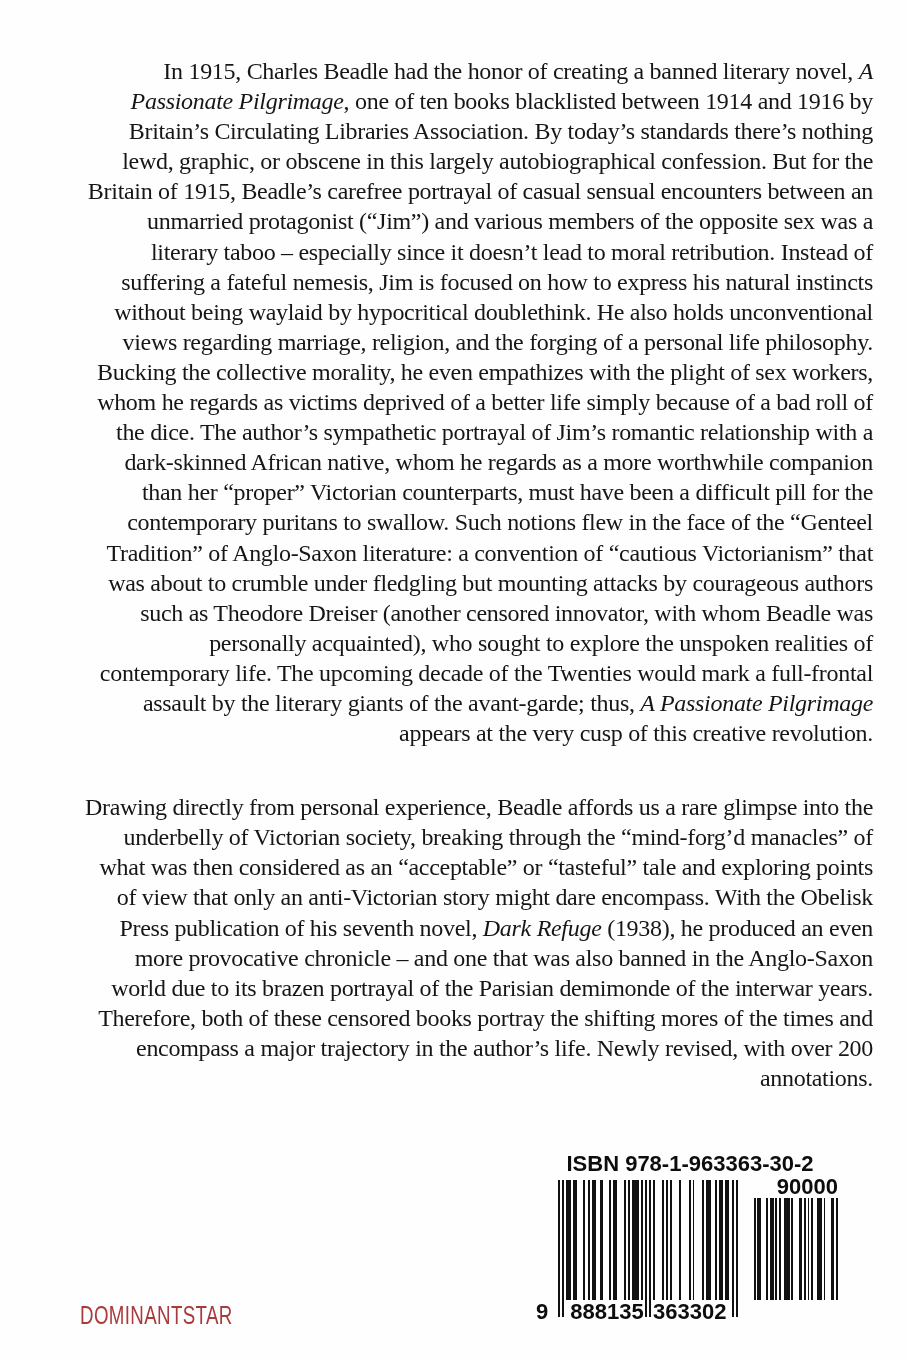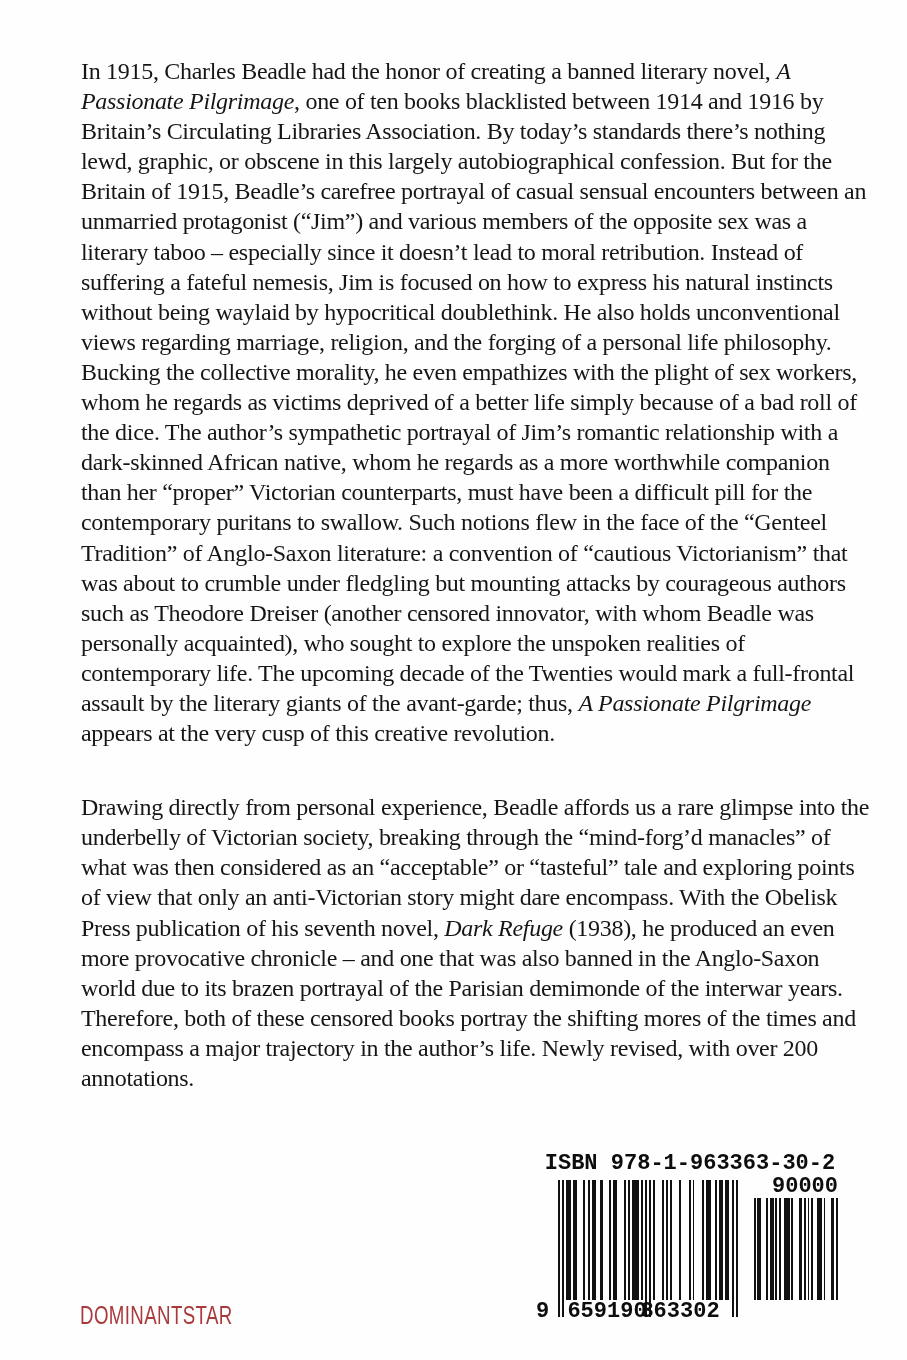--- a/index.html
+++ b/index.html
@@ -23,59 +23,59 @@
     letter-spacing: -0.3px;
     text-align: left;
   }
   .synopsis p { margin: 0; }
   .synopsis p + p { margin-top: 44px; }
   .synopsis .it { font-style: italic; }
 
   .isbn-block { position: absolute; left: 0; top: 0; }
   .bc-text {
     position: absolute;
-    font-family: Liberation Mono, monospace;
+    font-family: Liberation Sans, sans-serif;
     color: #0d0d0d;
     white-space: nowrap;
   }
   .isbn-label {
     left: 540px; top: 1151px; width: 300px;
     text-align: center;
     font-size: 22px; font-weight: bold;
   }
   .supp-label {
     left: 752px; top: 1174px; width: 86px;
     text-align: right;
     font-size: 22px; font-weight: bold;
   }
   .ean13-svg { position: absolute; left: 558px; top: 1180px; }
   .ean5-svg  { position: absolute; left: 752px; top: 1198px; }
   .digit { top: 1299px; font-size: 22px; font-weight: bold; }
   .digit.first { left: 536px; width: 20px; text-align: left; }
   .digit.left  { left: 565px; width: 84px; text-align: center; }
-  .digit.right { left: 638px; width: 84px; text-align: center; }
+  .digit.right { left: 653px; width: 84px; }
 
   .publisher {
     position: absolute;
     left: 80px; top: 1300px;
     font-family: "Liberation Sans", sans-serif;
     font-size: 26px;
     font-weight: 500;
     letter-spacing: 0.5px;
     transform: scaleX(0.72);
     transform-origin: left center;
     white-space: nowrap;
   }
 </style>
 </head>
 <body>
 
 <div class="cover">
 
-  <div class="synopsis" style="color: rgb(22, 22, 22);">
+  <div class="synopsis" style="color: rgb(22, 22, 22); text-align: right;">
       <p><span>In 1915, Charles Beadle had the honor of creating a banned literary novel, </span><span class="it">A Passionate Pilgrimage</span><span>, one of ten books blacklisted between 1914 and 1916 by Britain’s Circulating Libraries Association. By today’s standards there’s nothing lewd, graphic, or obscene in this largely autobiographical confession. But for the Britain of 1915, Beadle’s carefree portrayal of casual sensual encounters between an unmarried protagonist (“Jim”) and various members of the opposite sex was a literary taboo – especially since it doesn’t lead to moral retribution. Instead of suffering a fateful nemesis, Jim is focused on how to express his natural instincts without being waylaid by hypocritical doublethink. He also holds unconventional views regarding marriage, religion, and the forging of a personal life philosophy. Bucking the collective morality, he even empathizes with the plight of sex workers, whom he regards as victims deprived of a better life simply because of a bad roll of the dice. The author’s sympathetic portrayal of Jim’s romantic relationship with a dark-skinned African native, whom he regards as a more worthwhile companion than her “proper” Victorian counterparts, must have been a difficult pill for the contemporary puritans to swallow. Such notions flew in the face of the “Genteel Tradition” of Anglo-Saxon literature: a convention of “cautious Victorianism” that was about to crumble under fledgling but mounting attacks by courageous authors such as Theodore Dreiser (another censored innovator, with whom Beadle was personally acquainted), who sought to explore the unspoken realities of contemporary life. The upcoming decade of the Twenties would mark a full-frontal assault by the literary giants of the avant-garde; thus, </span><span class="it">A Passionate Pilgrimage</span><span> appears at the very cusp of this creative revolution.</span></p>
       <p><span>Drawing directly from personal experience, Beadle affords us a rare glimpse into the underbelly of Victorian society, breaking through the “mind-forg’d manacles” of what was then considered as an “acceptable” or “tasteful” tale and exploring points of view that only an anti-Victorian story might dare encompass. With the Obelisk Press publication of his seventh novel, </span><span class="it">Dark Refuge</span><span> (1938), he produced an even more provocative chronicle – and one that was also banned in the Anglo-Saxon world due to its brazen portrayal of the Parisian demimonde of the interwar years. Therefore, both of these censored books portray the shifting mores of the times and encompass a major trajectory in the author’s life. Newly revised, with over 200 annotations.</span></p>
     </div>
 
   <div class="isbn-block">
     <div class="bc-text isbn-label">ISBN 978-1-963363-30-2</div>
     <div class="bc-text supp-label">90000</div>
     <svg id="ean13" class="ean13-svg" width="180" height="137" viewBox="0 0 180 137" shape-rendering="crispEdges">
         <rect x="0.000" y="0" width="1.895" height="137" fill="#111111"></rect>
         <rect x="3.789" y="0" width="1.895" height="137" fill="#111111"></rect>
@@ -141,19 +141,19 @@
         <rect x="59.125" y="0" width="1.792" height="102" fill="#111111"></rect>
         <rect x="64.500" y="0" width="1.792" height="102" fill="#111111"></rect>
         <rect x="66.292" y="0" width="1.792" height="102" fill="#111111"></rect>
         <rect x="68.083" y="0" width="1.792" height="102" fill="#111111"></rect>
         <rect x="71.667" y="0" width="1.792" height="102" fill="#111111"></rect>
         <rect x="78.833" y="0" width="1.792" height="102" fill="#111111"></rect>
         <rect x="80.625" y="0" width="1.792" height="102" fill="#111111"></rect>
         <rect x="84.208" y="0" width="1.792" height="102" fill="#111111"></rect>
       </svg>
     <div class="bc-text digit first">9</div>
-    <div class="bc-text digit left">659190</div>
+    <div class="bc-text digit left">888135</div>
     <div class="bc-text digit right">363302</div>
   </div>
 
   <div class="publisher" style="color: rgb(169, 58, 60);">DOMINANTSTAR</div>
 
 </div>
 
 </body></html>

